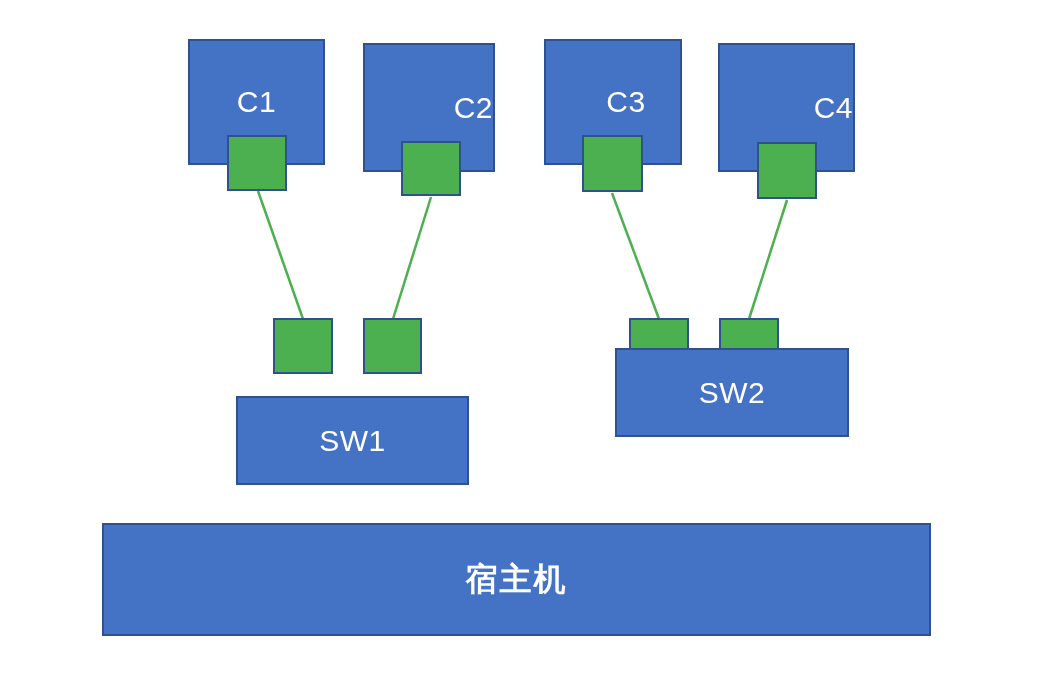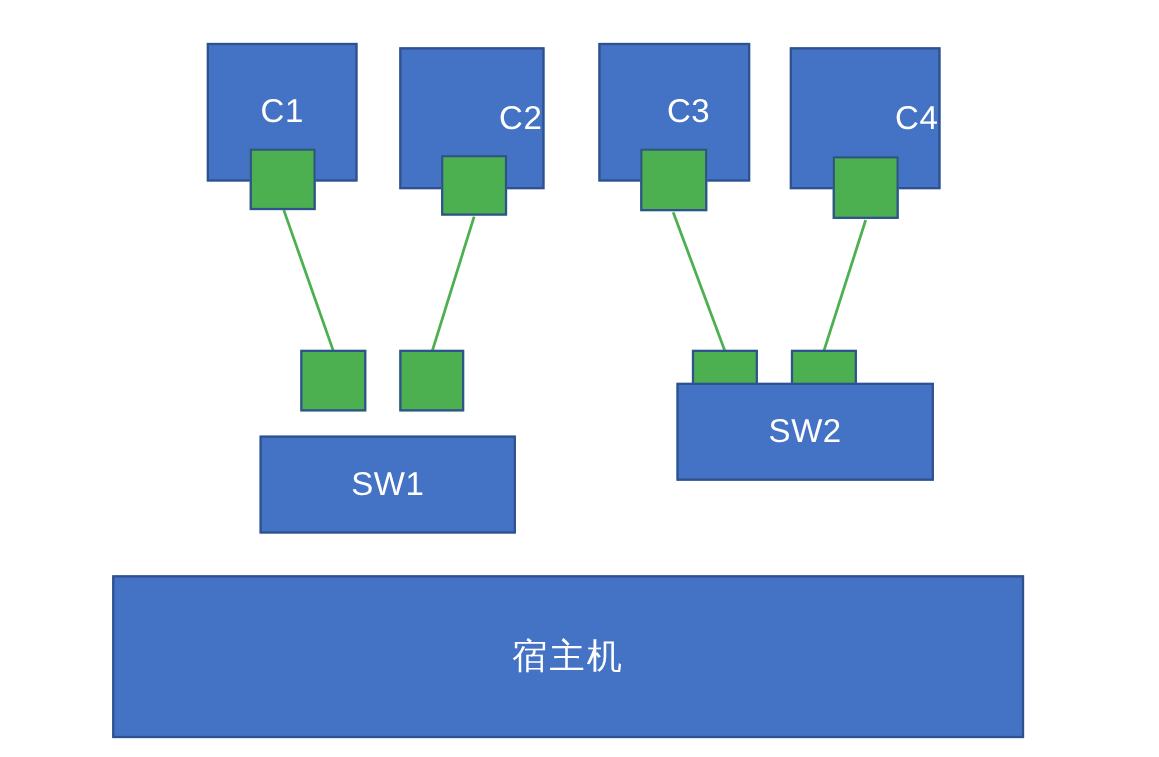--- a/index.html
+++ b/index.html
@@ -61,21 +61,21 @@
   .nic4 { left: 757px; top: 142px; width: 60px; height: 57px; }
   
   .sw1 { left: 236px; top: 348px; width: 233px; height: 89px; margin-top: 48px; }
   .sw2 { left: 591px; top: 348px; width: 234px; height: 89px; margin-left: 24px; }
   
   .p1a { left: 273px; top: 318px; width: 60px; height: 56px; }
   .p1b { left: 363px; top: 318px; width: 59px; height: 56px; }
   .p2a { left: 629px; top: 318px; width: 60px; height: 56px; }
   .p2b { left: 719px; top: 318px; width: 60px; height: 56px; }
   
-  .host { left: 102px; top: 523px; width: 829px; height: 148px; }
+  .host { left: 102px; top: 523px; width: 829px; height: 113px; font-weight: bold; }
 </style>
 </head>
 <body>
 
 <div class="stage">
 
   <svg class="links-layer" viewBox="0 0 1054 688" xmlns="http://www.w3.org/2000/svg">
     <line class="link" x1="258" y1="191" x2="303" y2="319"></line>
     <line class="link" x1="431" y1="197" x2="393" y2="319"></line>
     <line class="link" x1="612" y1="193" x2="659" y2="319"></line>

